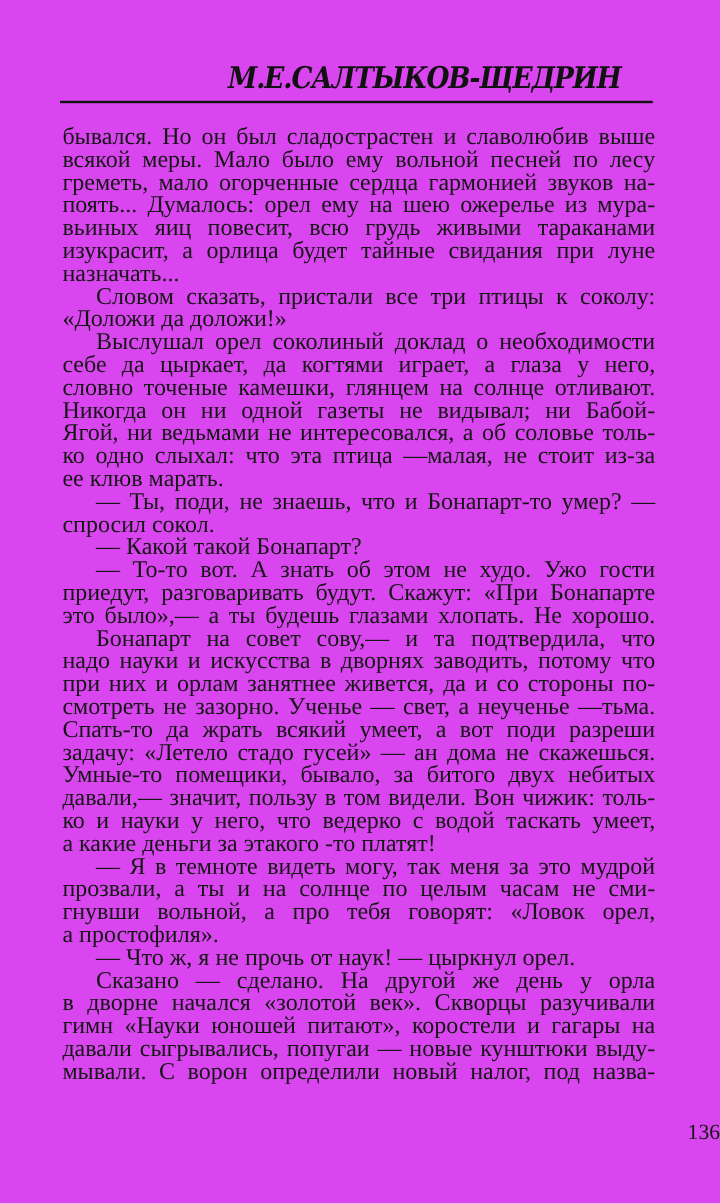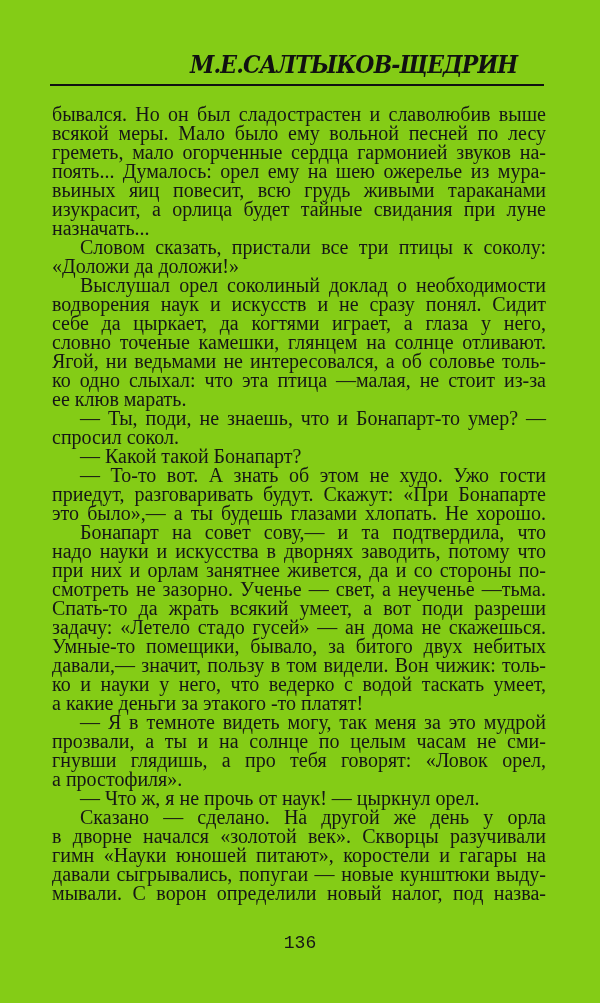--- a/index.html
+++ b/index.html
@@ -1,17 +1,17 @@
 <!DOCTYPE html>
 <html><head>
 <meta charset="utf-8">
 <style>
   html, body { margin: 0; padding: 0; background: #ffffff; }
   body { width: 600px; height: 1003px; position: relative; overflow: hidden; }
-  .page { position: absolute; left: 0; top: 0; width: 600px; height: 1003px; background: #84cc16; }
+  .page { position: absolute; left: 0; top: 0; width: 600px; height: 1003px; background: #d946ef; }
   .running-head {
     position: absolute; left: 190px; top: 46px; width: 240px; height: 38px;
     font-family: "DejaVu Serif", serif; font-weight: bold; font-style: italic;
     font-size: 25px; letter-spacing: -1px; color: #111;
     transform: scaleX(0.88); transform-origin: left center;
     white-space: nowrap; line-height: 38px;
   }
   .head-rule {
     position: absolute; left: 50px; top: 84px; width: 494px; height: 2px; background: #111;
   }
@@ -20,45 +20,45 @@
     font-family: "Liberation Serif", serif; font-size: 20px; line-height: 19px;
     color: #161616;
   }
   .line {
     display: block; height: 19px; white-space: nowrap;
     text-align: justify; text-align-last: justify;
   }
   .line.last { text-align-last: left; }
   .line.indent { padding-left: 28px; }
   .page-number {
-    position: absolute; left: 0; width: 600px; top: 933px; text-align: center;
-    font-family: Liberation Mono, monospace; font-size: 18px; color: #161616;
+    position: absolute; left: 0; width: 600px; top: 933px; text-align: right;
+    font-family: Liberation Serif, serif; font-size: 18px; color: #161616;
   }
 </style>
 </head>
 <body>
 
 <div class="page">
   <div class="running-head">М.Е.САЛТЫКОВ-ЩЕДРИН</div>
   <div class="head-rule"></div>
 
   <div class="body-text" id="body-text">
       <span class="line">бывался. Но он был сладострастен и славолюбив выше</span>
       <span class="line">всякой меры. Мало было ему вольной песней по лесу</span>
       <span class="line">греметь, мало огорченные сердца гармонией звуков на-</span>
       <span class="line">поять... Думалось: орел ему на шею ожерелье из мура-</span>
       <span class="line">вьиных яиц повесит, всю грудь живыми тараканами</span>
       <span class="line">изукрасит, а орлица будет тайные свидания при луне</span>
       <span class="line last">назначать...</span>
       <span class="line indent">Словом сказать, пристали все три птицы к соколу:</span>
       <span class="line last">«Доложи да доложи!»</span>
       <span class="line indent">Выслушал орел соколиный доклад о необходимости</span>
-      <span class="line">водворения наук и искусств и не сразу понял. Сидит</span>
       <span class="line">себе да цыркает, да когтями играет, а глаза у него,</span>
       <span class="line">словно точеные камешки, глянцем на солнце отливают.</span>
+      <span class="line">Никогда он ни одной газеты не видывал; ни Бабой-</span>
       <span class="line">Ягой, ни ведьмами не интересовался, а об соловье толь-</span>
       <span class="line">ко одно слыхал: что эта птица —малая, не стоит из-за</span>
       <span class="line last">ее клюв марать.</span>
       <span class="line indent">— Ты, поди, не знаешь, что и Бонапарт-то умер? —</span>
       <span class="line last">спросил сокол.</span>
       <span class="line indent last">— Какой такой Бонапарт?</span>
       <span class="line indent">— То-то вот. А знать об этом не худо. Ужо гости</span>
       <span class="line">приедут, разговаривать будут. Скажут: «При Бонапарте</span>
       <span class="line">это было»,— а ты будешь глазами хлопать. Не хорошо.</span>
       <span class="line indent">Бонапарт на совет сову,— и та подтвердила, что</span>
@@ -66,21 +66,21 @@
       <span class="line">при них и орлам занятнее живется, да и со стороны по-</span>
       <span class="line">смотреть не зазорно. Ученье — свет, а неученье —тьма.</span>
       <span class="line">Спать-то да жрать всякий умеет, а вот поди разреши</span>
       <span class="line">задачу: «Летело стадо гусей» — ан дома не скажешься.</span>
       <span class="line">Умные-то помещики, бывало, за битого двух небитых</span>
       <span class="line">давали,— значит, пользу в том видели. Вон чижик: толь-</span>
       <span class="line">ко и науки у него, что ведерко с водой таскать умеет,</span>
       <span class="line last">а какие деньги за этакого -то платят!</span>
       <span class="line indent">— Я в темноте видеть могу, так меня за это мудрой</span>
       <span class="line">прозвали, а ты и на солнце по целым часам не сми-</span>
-      <span class="line">гнувши глядишь, а про тебя говорят: «Ловок орел,</span>
+      <span class="line">гнувши вольной, а про тебя говорят: «Ловок орел,</span>
       <span class="line last">а простофиля».</span>
       <span class="line indent last">— Что ж, я не прочь от наук! — цыркнул орел.</span>
       <span class="line indent">Сказано — сделано. На другой же день у орла</span>
       <span class="line">в дворне начался «золотой век». Скворцы разучивали</span>
       <span class="line">гимн «Науки юношей питают», коростели и гагары на</span>
       <span class="line">давали сыгрывались, попугаи — новые кунштюки выду-</span>
       <span class="line">мывали. С ворон определили новый налог, под назва-</span>
     </div>
 
   <div class="page-number">136</div>

